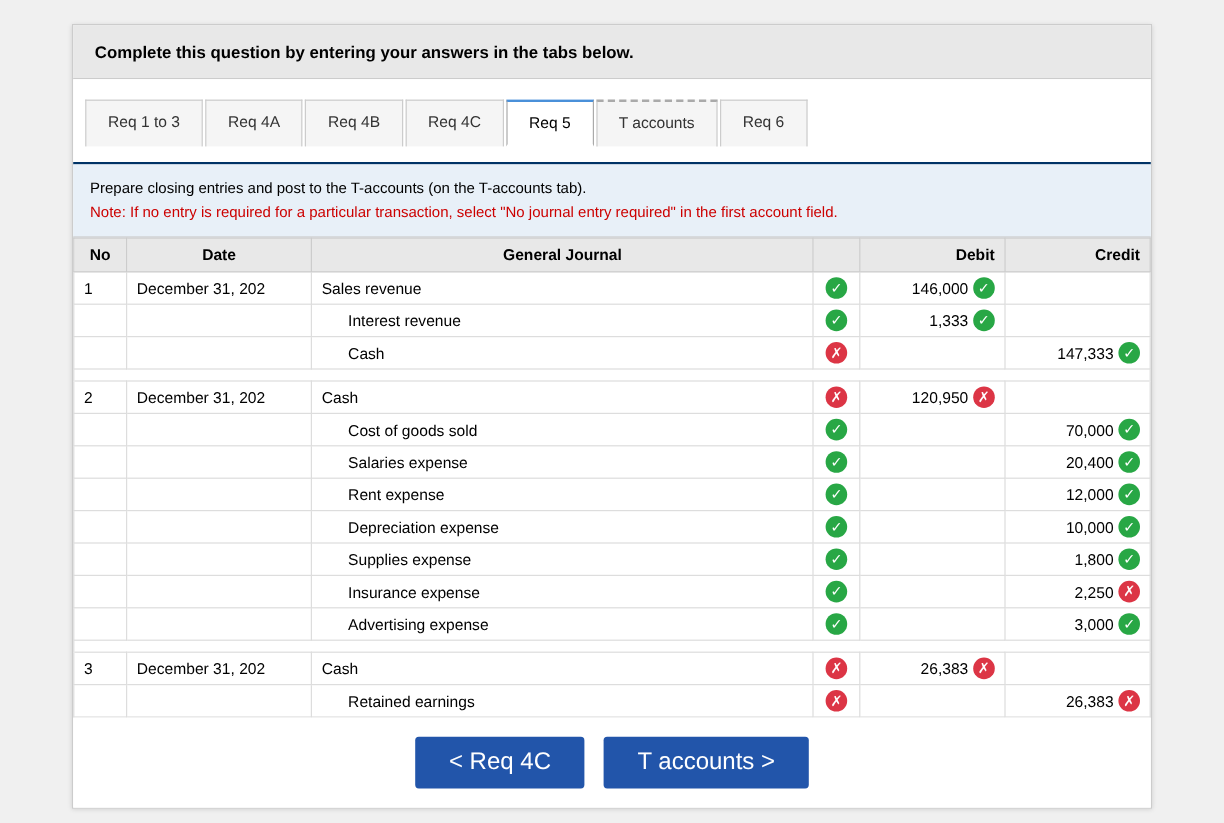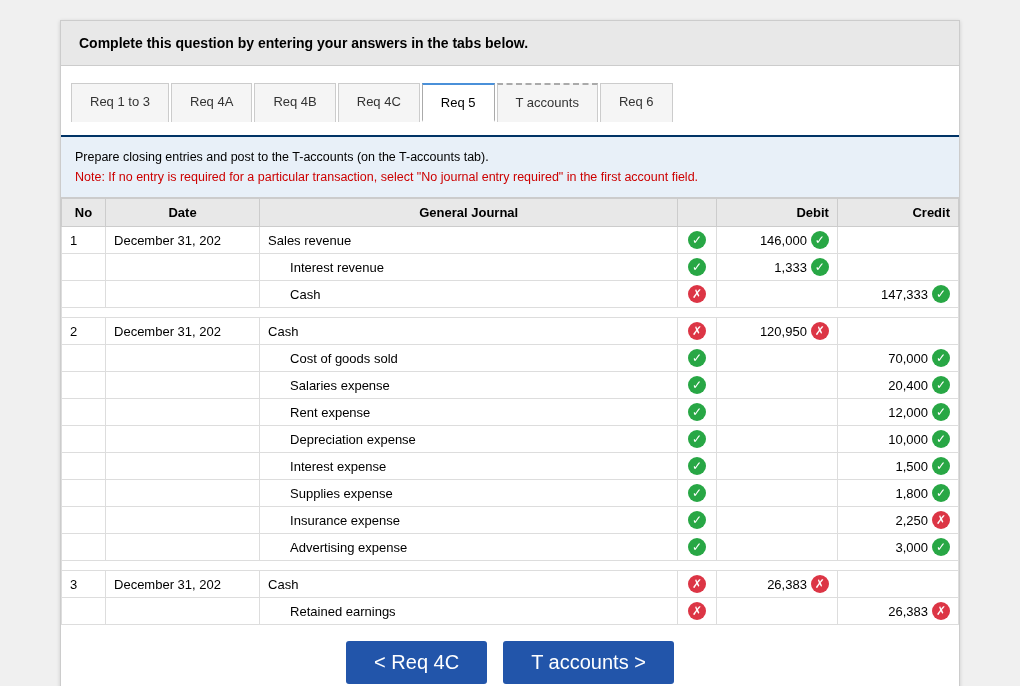--- a/index.html
+++ b/index.html
@@ -280,28 +280,20 @@
 
       <tr>
         <td class="col-no"></td>
         <td class="col-date"></td>
         <td class="col-journal indented">Depreciation expense</td>
         <td class="col-check"><span class="check-green">✓</span></td>
         <td class="col-debit debit-cell"></td>
         <td class="col-credit credit-cell"><span class="value-green">10,000 <span class="check-green">✓</span></span></td>
       </tr>
 
-      <tr>
-        <td class="col-no"></td>
-        <td class="col-date"></td>
-        <td class="col-journal indented">Interest expense</td>
-        <td class="col-check"><span class="check-green">✓</span></td>
-        <td class="col-debit debit-cell"></td>
-        <td class="col-credit credit-cell"><span class="value-green">1,500 <span class="check-green">✓</span></span></td>
-      </tr>
 
       <tr>
         <td class="col-no"></td>
         <td class="col-date"></td>
         <td class="col-journal indented">Supplies expense</td>
         <td class="col-check"><span class="check-green">✓</span></td>
         <td class="col-debit debit-cell"></td>
         <td class="col-credit credit-cell"><span class="value-green">1,800 <span class="check-green">✓</span></span></td>
       </tr>
 

